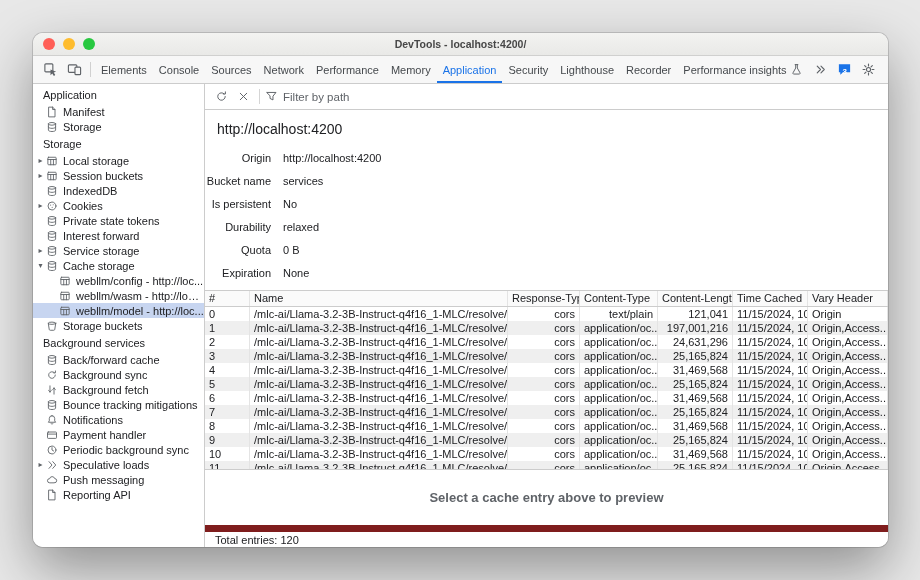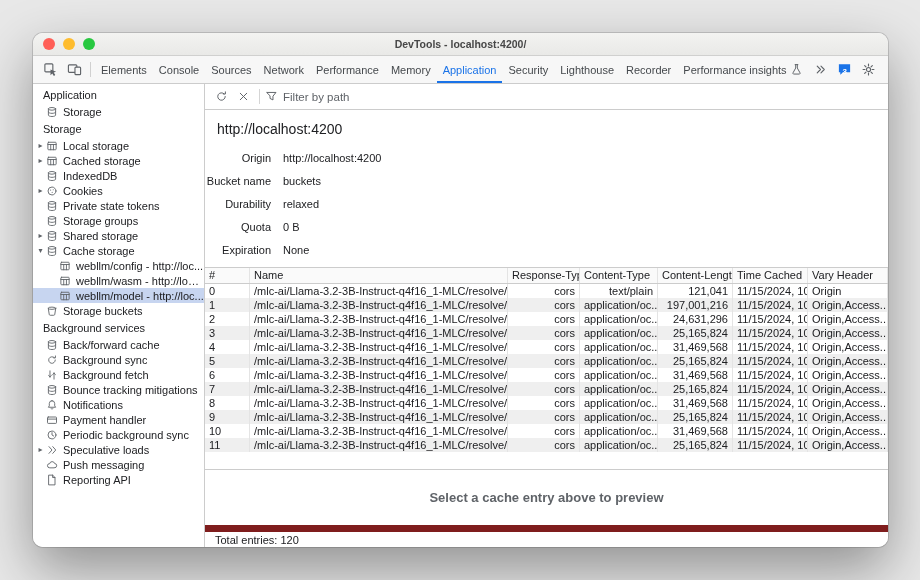--- a/index.html
+++ b/index.html
@@ -193,20 +193,30 @@
 
   <div class="content">
 
     <aside class="sidebar">
       <div>
           <div class="sb-section">Application</div>
           <div class="sb-item">
             <span class="arrow"></span>
             <span class="icon">
               <svg viewBox="0 0 16 16">
+                <path d="M4 1.5h4.8L12 4.7V14.5H4z"></path>
+                <path d="M8.8 1.5v3.2H12"></path>
+              </svg>
+            </span>
+            <span class="sb-label">Manifest</span>
+          </div>
+          <div class="sb-item">
+            <span class="arrow"></span>
+            <span class="icon">
+              <svg viewBox="0 0 16 16">
                 <ellipse cx="8" cy="3.8" rx="4.8" ry="1.8"></ellipse>
                 <path d="M3.2 3.8v8.4c0 1 2.1 1.8 4.8 1.8s4.8-.8 4.8-1.8V3.8"></path>
                 <path d="M3.2 8c0 1 2.1 1.8 4.8 1.8S12.8 9 12.8 8"></path>
               </svg>
             </span>
             <span class="sb-label">Storage</span>
           </div>
           <div class="sb-section">Storage</div>
           <div class="sb-item">
             <span class="arrow">▸</span>
@@ -219,21 +229,21 @@
             <span class="sb-label">Local storage</span>
           </div>
           <div class="sb-item">
             <span class="arrow">▸</span>
             <span class="icon">
               <svg viewBox="0 0 16 16">
                 <rect x="2.5" y="3" width="11" height="10" rx="1"></rect>
                 <path d="M2.5 6h11M6.3 6v7M9.9 6v7"></path>
               </svg>
             </span>
-            <span class="sb-label">Cached storage</span>
+            <span class="sb-label">Session buckets</span>
           </div>
           <div class="sb-item">
             <span class="arrow"></span>
             <span class="icon">
               <svg viewBox="0 0 16 16">
                 <ellipse cx="8" cy="3.8" rx="4.8" ry="1.8"></ellipse>
                 <path d="M3.2 3.8v8.4c0 1 2.1 1.8 4.8 1.8s4.8-.8 4.8-1.8V3.8"></path>
                 <path d="M3.2 8c0 1 2.1 1.8 4.8 1.8S12.8 9 12.8 8"></path>
               </svg>
             </span>
@@ -264,32 +274,32 @@
           </div>
           <div class="sb-item">
             <span class="arrow"></span>
             <span class="icon">
               <svg viewBox="0 0 16 16">
                 <ellipse cx="8" cy="3.8" rx="4.8" ry="1.8"></ellipse>
                 <path d="M3.2 3.8v8.4c0 1 2.1 1.8 4.8 1.8s4.8-.8 4.8-1.8V3.8"></path>
                 <path d="M3.2 8c0 1 2.1 1.8 4.8 1.8S12.8 9 12.8 8"></path>
               </svg>
             </span>
-            <span class="sb-label">Storage groups</span>
+            <span class="sb-label">Interest forward</span>
           </div>
           <div class="sb-item">
             <span class="arrow">▸</span>
             <span class="icon">
               <svg viewBox="0 0 16 16">
                 <ellipse cx="8" cy="3.8" rx="4.8" ry="1.8"></ellipse>
                 <path d="M3.2 3.8v8.4c0 1 2.1 1.8 4.8 1.8s4.8-.8 4.8-1.8V3.8"></path>
                 <path d="M3.2 8c0 1 2.1 1.8 4.8 1.8S12.8 9 12.8 8"></path>
               </svg>
             </span>
-            <span class="sb-label">Shared storage</span>
+            <span class="sb-label">Service storage</span>
           </div>
           <div class="sb-item">
             <span class="arrow">▾</span>
             <span class="icon">
               <svg viewBox="0 0 16 16">
                 <ellipse cx="8" cy="3.8" rx="4.8" ry="1.8"></ellipse>
                 <path d="M3.2 3.8v8.4c0 1 2.1 1.8 4.8 1.8s4.8-.8 4.8-1.8V3.8"></path>
                 <path d="M3.2 8c0 1 2.1 1.8 4.8 1.8S12.8 9 12.8 8"></path>
               </svg>
             </span>
@@ -468,21 +478,25 @@
 
       <div class="cache-body">
         <div class="cache-title">http://localhost:4200</div>
         <div class="meta">
             <div class="meta-row">
               <span class="meta-label">Origin</span>
               <span class="meta-value">http://localhost:4200</span>
             </div>
             <div class="meta-row">
               <span class="meta-label">Bucket name</span>
-              <span class="meta-value">buckets</span>
+              <span class="meta-value">services</span>
+            </div>
+            <div class="meta-row">
+              <span class="meta-label">Is persistent</span>
+              <span class="meta-value">No</span>
             </div>
             <div class="meta-row">
               <span class="meta-label">Durability</span>
               <span class="meta-value">relaxed</span>
             </div>
             <div class="meta-row">
               <span class="meta-label">Quota</span>
               <span class="meta-value">0 B</span>
             </div>
             <div class="meta-row">

